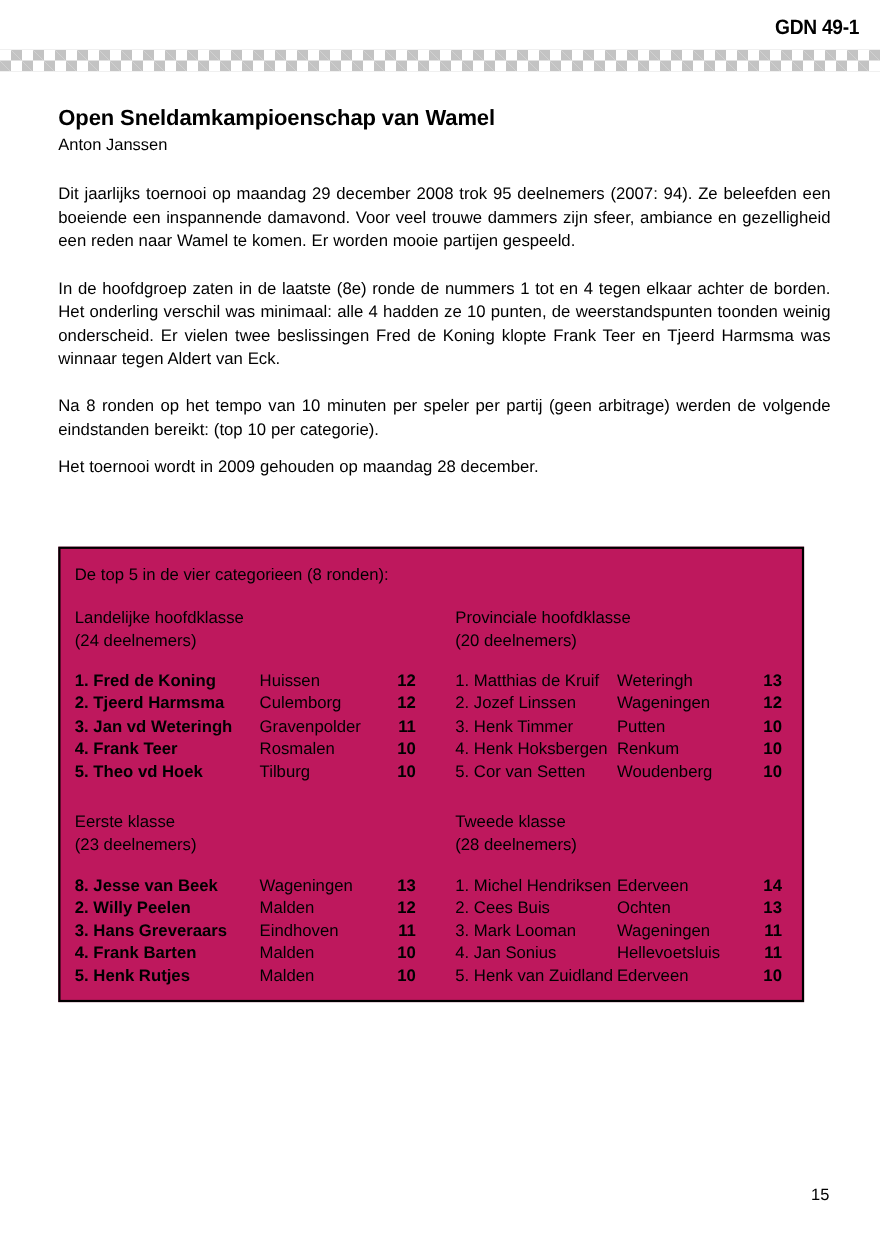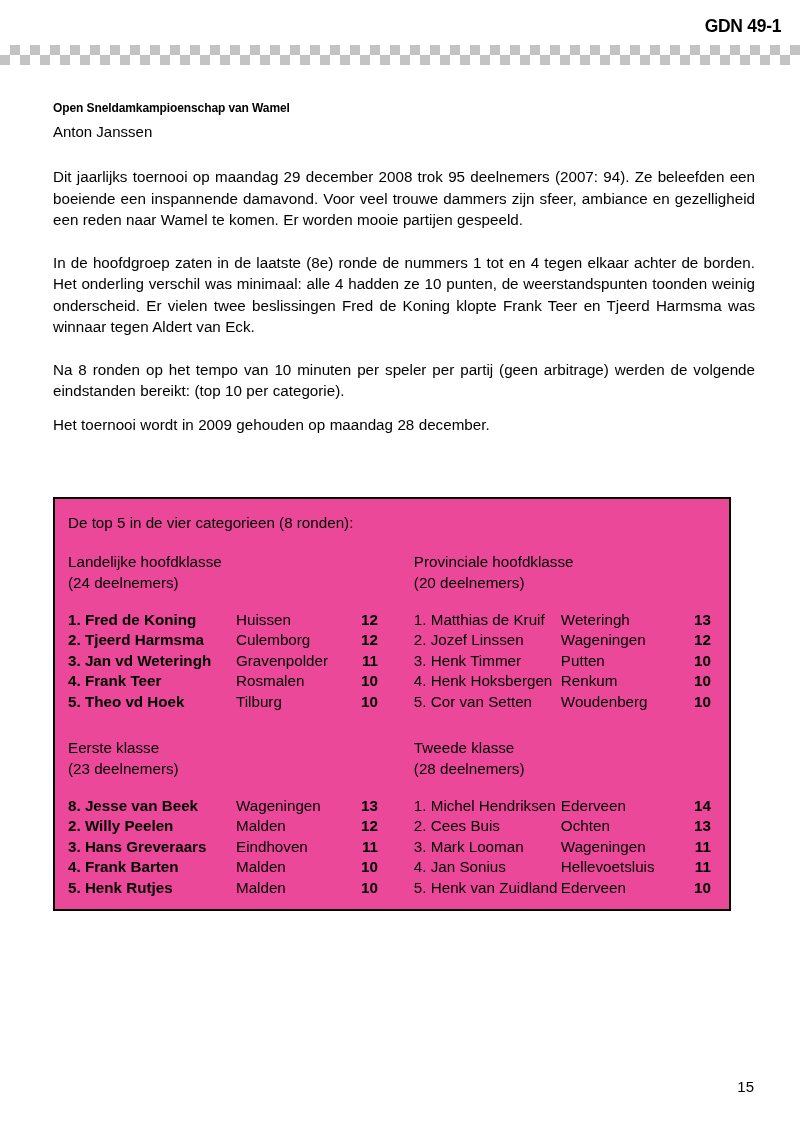--- a/index.html
+++ b/index.html
@@ -52,21 +52,21 @@
   }
 
   
   #content {
     position: absolute;
     left: 53px;
     top: 96px;
     width: 702px;
   }
   #article-title {
-    font-size: 12px;
+    font-size: 20px;
     font-weight: bold;
     line-height: 24px;
     margin: 0;
     letter-spacing: -0.1px;
   }
   #article-author {
     font-size: 15px;
     line-height: 19px;
     margin: 2px 0 0 0;
   }
@@ -83,21 +83,21 @@
   #par-3 { margin-top: 21px; }
   #par-4 { margin-top: 12px; }
 
   
   #results-box {
     position: absolute;
     left: 53px;
     top: 497px;
     width: 678px;
     height: 414px;
-    background: #ec4899;
+    background: #be185d;
     border: 2px solid #000000;
     box-sizing: border-box;
   }
   #results-inner {
     position: relative;
     width: 100%;
     height: 100%;
     padding: 13px 0 0 12px;
     box-sizing: border-box;
     font-size: 15.2px;

